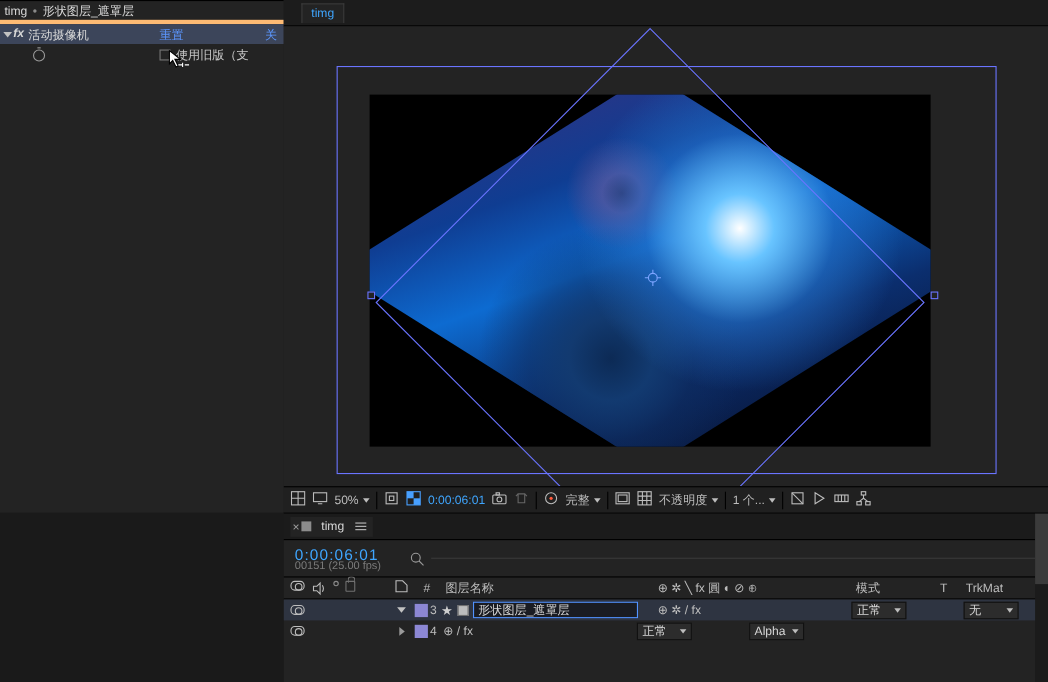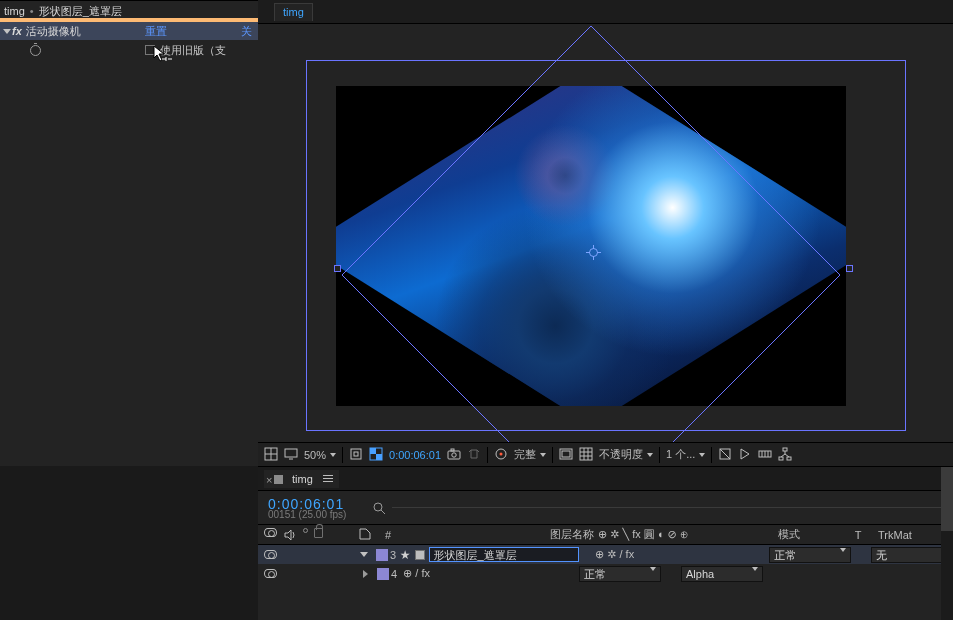--- a/index.html
+++ b/index.html
@@ -72,39 +72,39 @@
   .tl-time { padding-left:10px; }
   .tl-time .big { color:#3fa6ff; font-size:14px; letter-spacing:1px; }
   .tl-time .small { color:#7b7b7b; font-size:10px; margin-top:-3px; }
   .tl-search { margin-left:26px; display:flex; align-items:center; gap:6px; flex:1; }
   .tl-search .line { flex:1; height:1px; background:#3a3a3a; }
 
   .tl-cols { height:20px; border-bottom:1px solid #000; display:flex; align-items:center; font-size:11px; color:#bdbdbd; position:relative; }
   .tl-cols .c-av     { width:95px; padding-left:6px; display:flex; gap:6px; }
   .tl-cols .c-tag    { width:24px; text-align:center; }
   .tl-cols .c-num    { width:22px; text-align:center; }
-  .tl-cols .c-name   { width:195px; padding-left:6px;text-align:right; }
+  .tl-cols .c-name   { width:195px; padding-left:6px; }
   .tl-cols .c-swi    { width:178px; padding-left:4px; display:flex; gap:3px; align-items:center; }
   .tl-cols .c-mode   { width:70px; padding-left:6px; }
   .tl-cols .c-t      { width:32px; text-align:center; }
   .tl-cols .c-trk    { flex:1; padding-left:4px; }
 
   .tl-layer { height:19px; display:flex; align-items:center; font-size:11px; position:relative; }
   .tl-layer.sel { background:#2e3441; }
   .tl-layer .c-av  { width:95px; padding-left:6px; display:flex; gap:6px; align-items:center; }
   .tl-layer .c-tag { width:24px; display:flex; justify-content:center; }
   .tl-layer .c-num { width:22px; text-align:center; color:#bdbdbd; }
   .tl-layer .c-name{ width:195px; padding-left:2px; display:flex; align-items:center; gap:4px; }
   .tl-layer .c-swi { width:178px; padding-left:4px; display:flex; gap:5px; align-items:center; color:#bdbdbd; }
   .tl-layer .c-mode{ width:70px; padding-left:2px; }
   .tl-layer .c-t   { width:32px; }
   .tl-layer .c-trk { flex:1; padding-left:2px; }
   .label-box { width:12px; height:12px; background:#8c87d4; }
   .layer-name-field { background:#1a1c22; border:1px solid #5293ff; padding:0 4px; color:#d7d7d7; height:15px; line-height:14px; min-width:150px; }
-  .mode-dd, .trk-dd { background:#2c2c2c; border:1px solid #111; color:#d7d7d7; height:16px; line-height:14px; padding:0 4px; display:inline-flex; justify-content:space-between; width:82px; }
+  .mode-dd, .trk-dd { background:#2c2c2c; border:1px solid #111; color:#d7d7d7; height:16px; line-height:14px; padding:0 4px; display:inline-flex; align-items:center; justify-content:space-between; width:50px; }
   .tl-prop { height:19px; display:flex; align-items:center; font-size:11px; background:#2a3040; }
   .tl-prop .c-av { width:95px; }
   .tl-prop .c-tag{ width:24px; }
   .tl-prop .c-num{ width:22px; }
   .tl-prop .c-name{ width:195px; padding-left:30px; display:flex; align-items:center; gap:6px; }
   .tl-prop .c-swi { width:178px; padding-left:4px; color:#4a8de8; }
   .eye { width:13px; height:9px; border:1px solid #bdbdbd; border-radius:60%/100%; position:relative; }
   .eye::after{ content:""; position:absolute; left:3px; top:1px; width:5px; height:5px; border:1px solid #bdbdbd; border-radius:50%; }
   .tiny-sq { width:10px; height:10px; border:1px solid #707070; }
   .lock { width:9px; height:10px; border:1px solid #707070; border-radius:1px; position:relative; }

